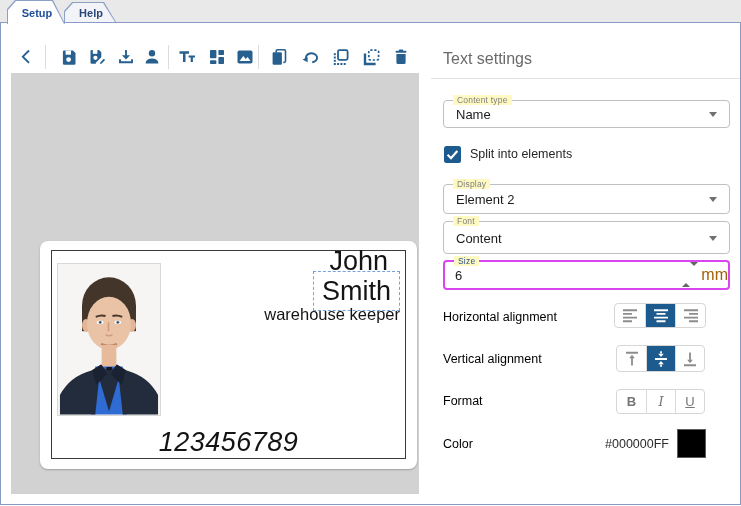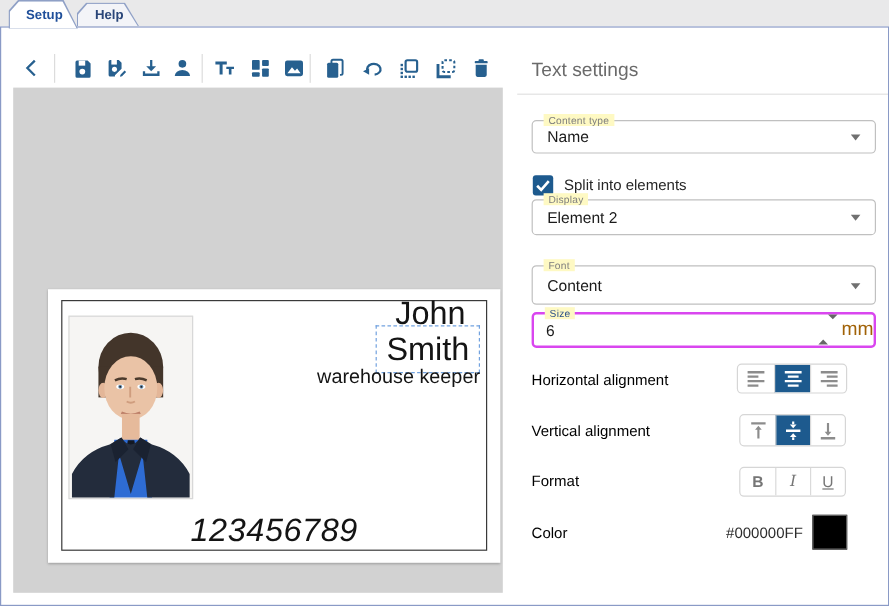--- a/index.html
+++ b/index.html
@@ -31,21 +31,21 @@
 
   
   .tbi { position:absolute; top:47px; width:20px; height:20px; color:#27608f; cursor:pointer; }
   .tbi svg { width:20px; height:20px; display:block; }
   .tbsep { position:absolute; top:45px; width:1px; height:24px; background:#dcdcdc; }
 
   
   .canvas { position:absolute; left:11px; top:73px; width:408px; height:421px; background:#d2d2d2; }
   .card {
     position:absolute; left:29px; top:168px; width:377px; height:228px;
-    background:#fff; border-radius:0; box-shadow:0 1px 2px rgba(0,0,0,.25);
+    background:#fff; border-radius:8px; box-shadow:0 1px 2px rgba(0,0,0,.25);
   }
   .card-border { position:absolute; left:11px; top:9px; width:355px; height:209px; border:1.5px solid #3a3a3a; }
   .photo { position:absolute; left:17px; top:22px; width:104px; height:153px; border:1px solid #d8d8d8; background:#f6f5f3; }
   .cardtext { color:#141414; }
   .name1 { position:absolute; right:29px; top:7px; font-size:27px; line-height:27px; }
   .sel-box {
     position:absolute; left:273px; top:30px; width:87px; height:40px;
     border:1px dashed #72a2df; display:flex; align-items:center; justify-content:center;
   }
   .name2 { font-size:27px; line-height:27px; }
@@ -55,21 +55,21 @@
   
   .panel-title { position:absolute; left:443px; top:50px; font-size:16px; color:#6a6a6a; }
   .panel-divider { position:absolute; left:431px; top:78px; width:309px; height:1px; background:#e2e2e2; }
 
   .field { position:absolute; left:443px; width:287px; border:1px solid #c0c0c0; border-radius:4px; background:#fff; cursor:pointer; }
   .flabel { position:absolute; top:-6px; left:9px; background:#fef9c3; padding:0 4px; font-size:8.5px; color:#7e7e7e; letter-spacing:.2px; }
   .fvalue { position:absolute; left:12px; top:50%; transform:translateY(-50%); font-size:13px; color:#1b1b1b; }
   .farrow { position:absolute; right:12px; top:50%; margin-top:-2px; width:0; height:0;
     border-left:4.5px solid transparent; border-right:4.5px solid transparent; border-top:5px solid #707070; }
   .f-content { top:100px; height:28px; }
-  .f-display { top:166px; height:30px;padding-left:17px; }
+  .f-display { top:184px; height:30px;padding-left:17px; }
   .f-font    { top:221px; height:33px; }
   .f-size    { top:260px; height:30px; border:2px solid #d946ef; }
   .f-size .flabel { color:#2b5089; }
   .size-input { position:absolute; left:10px; top:1px; height:24px; width:120px; border:none; outline:none;
     background:transparent; font-family:"Liberation Sans",sans-serif; font-size:13px; color:#1b1b1b; }
   .stepper { position:absolute; right:30px; top:50%; transform:translateY(-50%); cursor:pointer; }
   .step-up { width:0; height:0; border-left:4px solid transparent; border-right:4px solid transparent; border-bottom:4.5px solid #666; margin-bottom:3px; }
   .step-dn { width:0; height:0; border-left:4px solid transparent; border-right:4px solid transparent; border-top:4.5px solid #666; }
   .unit { position:absolute; right:0; top:50%; transform:translateY(-50%); font-size:16px; color:#a16207; }
 

